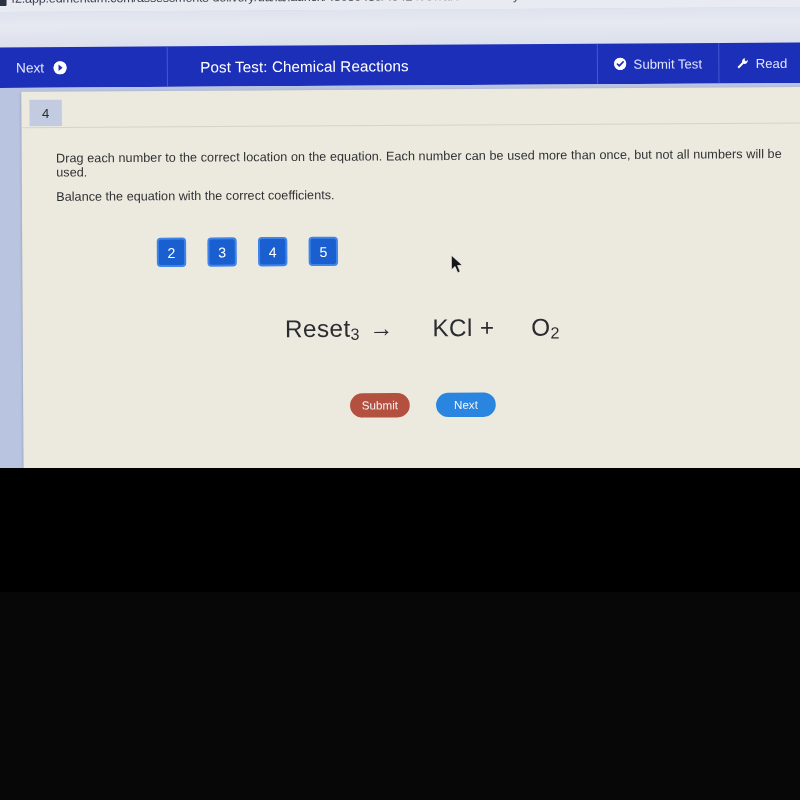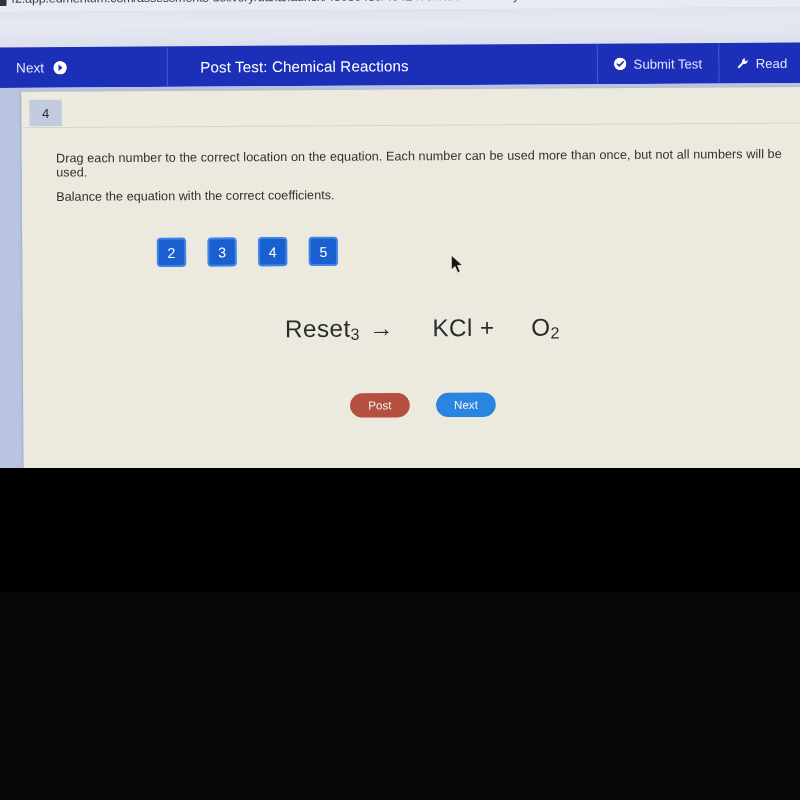--- a/index.html
+++ b/index.html
@@ -393,21 +393,21 @@
         <span><span>Reset</span><sub>3</sub></span>
         <span class="eq-arrow">→</span>
         <span class="eq-gap"></span>
         <span>KCl</span>
         <span>+</span>
         <span class="eq-gap"></span>
         <span><span>O</span><sub>2</sub></span>
       </div>
 
       <div class="btn-row">
-        <button class="btn btn-reset">Post</button>
+        <button class="btn btn-reset">Submit</button>
         <button class="btn btn-next">Next</button>
       </div>
     </div>
 
     <div id="footer">
       <span class="copy">ntum. All rights reserved.</span>
     </div>
 
     <div id="taskbar">
       <div class="tb-icon tb-chrome">

